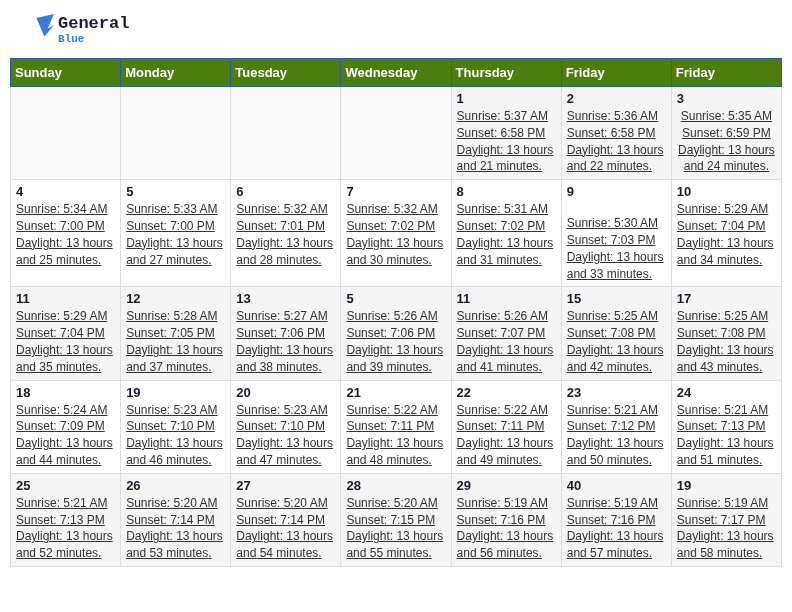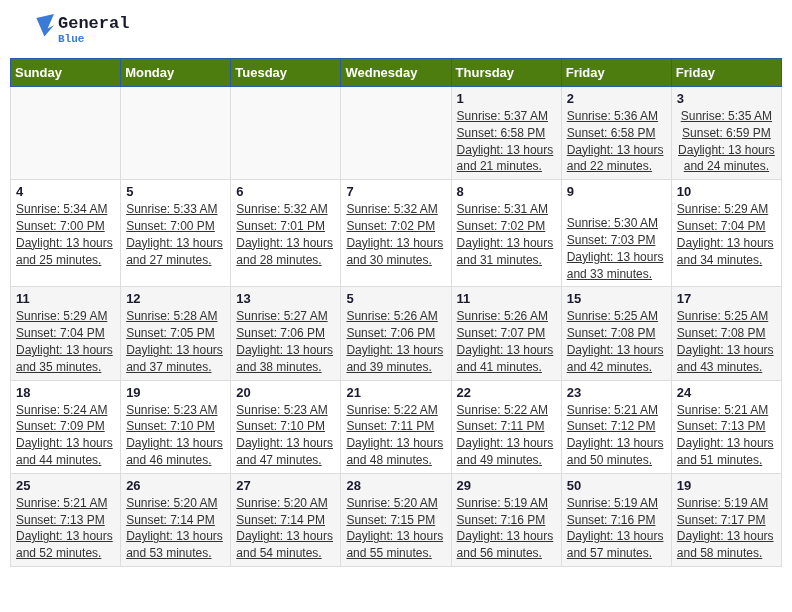--- a/index.html
+++ b/index.html
@@ -328,21 +328,21 @@
 and 55 minutes.</div>
         </td>
         <td>
           <span class="day-number">29</span>
           <div class="day-info" style="white-space: pre-line;">Sunrise: 5:19 AM
 Sunset: 7:16 PM
 Daylight: 13 hours
 and 56 minutes.</div>
         </td>
         <td>
-          <span class="day-number">50</span>
+          <span class="day-number">40</span>
           <div class="day-info" style="white-space: pre-line;">Sunrise: 5:19 AM
 Sunset: 7:16 PM
 Daylight: 13 hours
 and 57 minutes.</div>
         </td>
         <td>
           <span class="day-number">19</span>
           <div class="day-info" style="white-space: pre-line;">Sunrise: 5:19 AM
 Sunset: 7:17 PM
 Daylight: 13 hours

